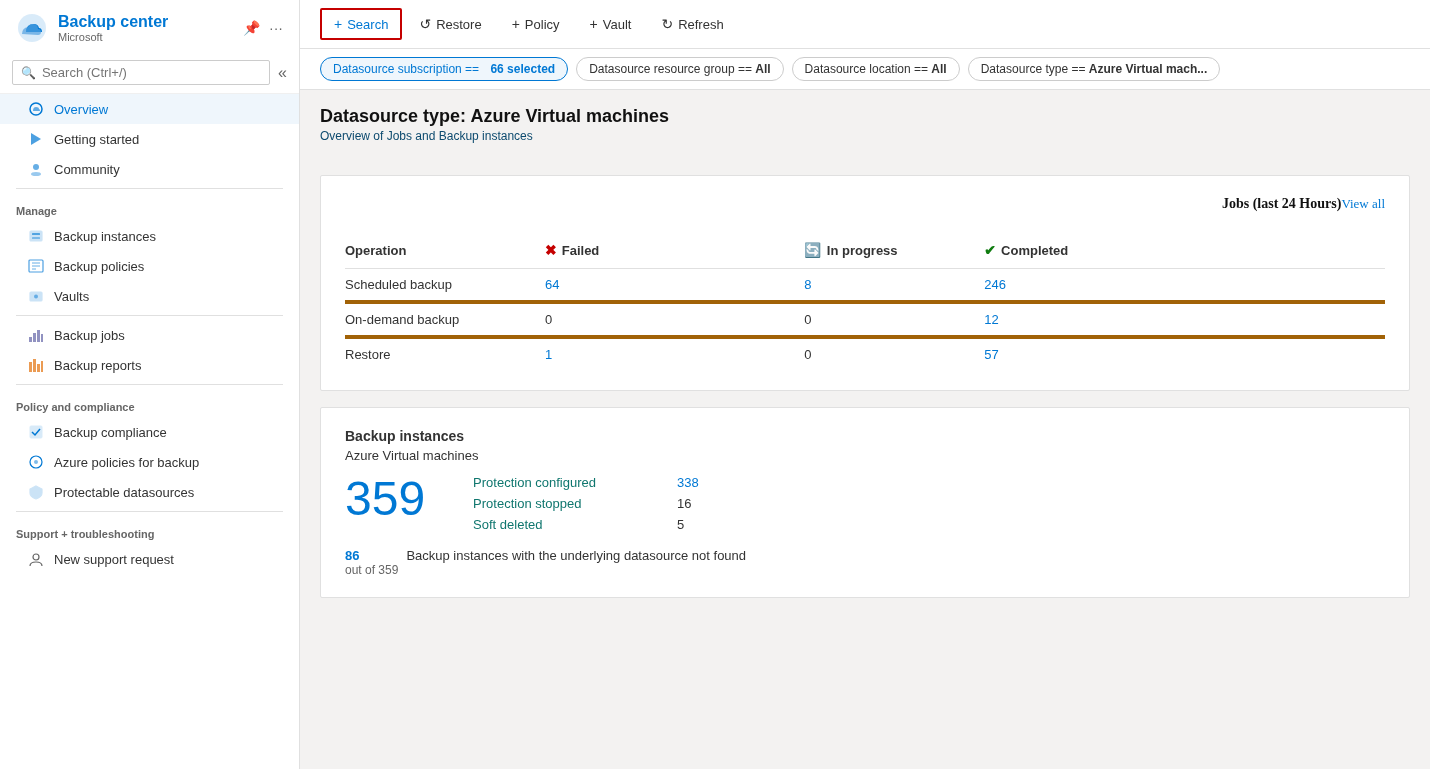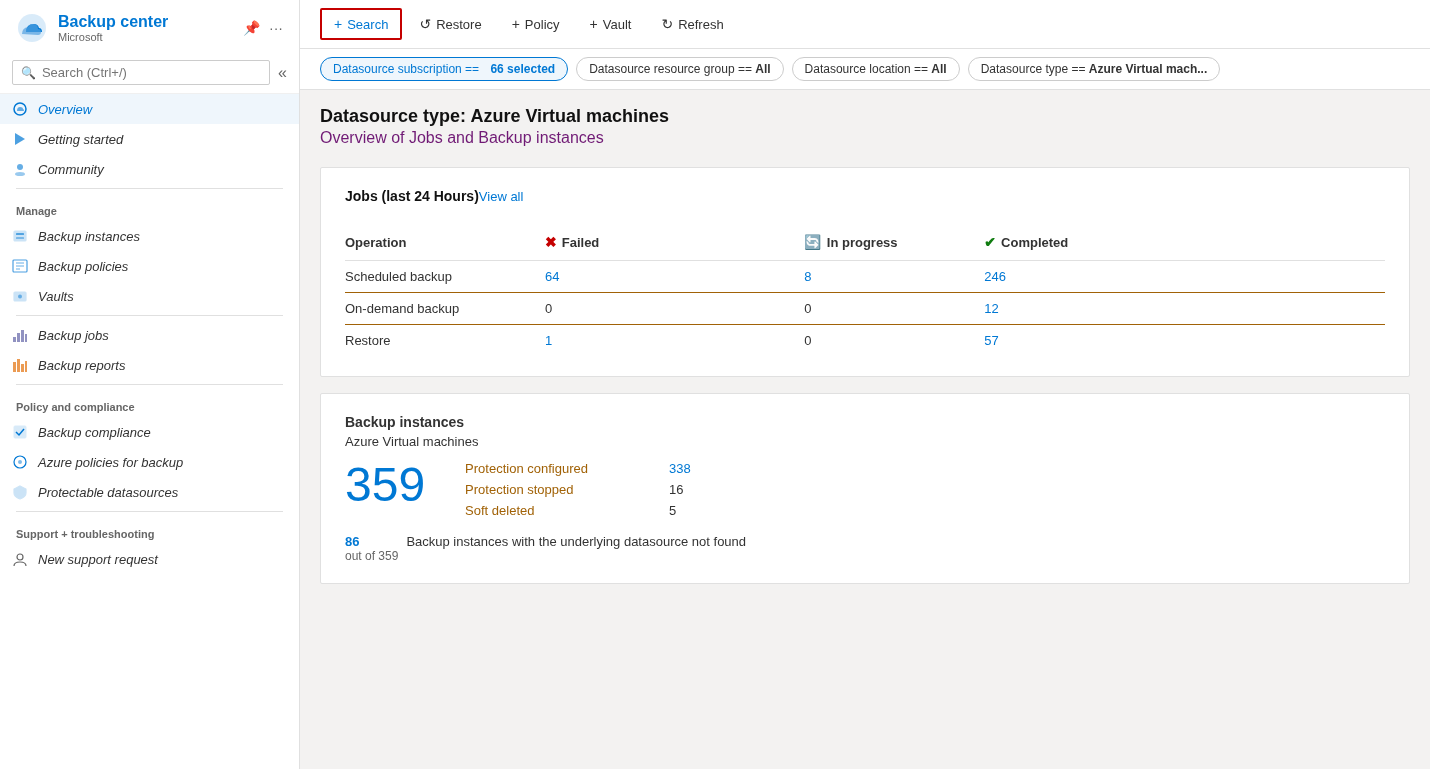--- a/index.html
+++ b/index.html
@@ -16,21 +16,21 @@
     .sidebar-title { font-size: 16px; font-weight: 600; color: #0078d4; }
     .sidebar-subtitle { font-size: 11px; color: #666; }
     .sidebar-header-icons { margin-left: auto; display: flex; gap: 8px; align-items: center; color: #666; }
 
     .sidebar-search { padding: 8px 12px; border-bottom: 1px solid #f0f0f0; }
     .search-box { display: flex; align-items: center; border: 1px solid #ccc; border-radius: 2px; padding: 4px 8px; gap: 6px; background: #fff; width: 100%; }
     .search-box input { border: none; outline: none; font-size: 13px; color: #333; background: transparent; width: 100%; }
     .search-icon-svg { color: #666; font-size: 12px; }
     .collapse-btn { margin-left: 8px; cursor: pointer; color: #666; font-size: 16px; }
 
-    .nav-item { display: flex; align-items: center; padding: 7px 12px; cursor: pointer; gap: 10px; font-size: 13px; color: #333; font-style: italic; }
+    .nav-item { display: flex; align-items: center; padding: 7px 28px; cursor: pointer; gap: 10px; font-size: 13px; color: #333; }
     .nav-item.active { background: #eff6fc; color: #0078d4; }
     .nav-item .nav-icon { width: 16px; height: 16px; display: flex; align-items: center; justify-content: center; font-size: 14px; flex-shrink: 0; }
 
     .section-label { padding: 12px 16px 4px 16px; font-size: 11px; font-weight: 600; color: #666; text-transform: none; }
     .section-divider { border: none; border-top: 1px solid #e0e0e0; margin: 4px 16px; }
 
     
     .main { flex: 1; display: flex; flex-direction: column; overflow: hidden; }
 
     
@@ -42,47 +42,47 @@
     
     .filters-bar { background: #fff; padding: 8px 20px; display: flex; gap: 8px; flex-wrap: nowrap; border-bottom: 1px solid #e0e0e0; overflow-x: auto; }
     .filter-chip { display: flex; align-items: flex-end; padding: 4px 12px; border: 1px solid #0078d4; border-radius: 12px; font-size: 12px; color: #0078d4; background: #eff6fc; white-space: nowrap; cursor: pointer; }
     .filter-chip span.bold { font-weight: 600; margin-left: 8px; }
     .filter-chip-plain { display: flex; align-items: center; padding: 4px 12px; border: 1px solid #ccc; border-radius: 12px; font-size: 12px; color: #333; background: #fff; white-space: nowrap; cursor: pointer; }
 
     
     .content { flex: 1; overflow-y: auto; padding: 16px 20px; background: #f3f2f1; }
 
     .page-title { font-size: 18px; font-weight: 600; margin-bottom: 2px; color: #111; }
-    .page-subtitle { font-size: 16px; color: #701a75; margin-bottom: 20px; }
+    .page-subtitle { font-size: 12px; color: #0c4a6e; margin-bottom: 32px; }
 
     .card { background: #fff; border: 1px solid #e0e0e0; border-radius: 2px; padding: 20px 24px; margin-bottom: 16px; }
 
-    .card-header { display: flex; align-items: center; justify-content: flex-start; margin-bottom: 24px; }
+    .card-header { display: flex; align-items: center; justify-content: flex-end; margin-bottom: 24px; font-family: Liberation Serif, serif; }
     .card-title { font-size: 14px; font-weight: 600; color: #111; }
     .view-all-link { color: #0078d4; font-size: 13px; cursor: pointer; text-decoration: none; }
 
     .jobs-table { width: 100%; border-collapse: collapse; margin-top: 23px; }
     .jobs-table th { text-align: left; font-weight: 600; font-size: 13px; padding: 6px 0 10px 0; color: #333; border-bottom: 1px solid #e0e0e0; }
-    .jobs-table td { padding: 8px 0; font-size: 13px; border-bottom: 1px solid #a16207; color: #333; }
+    .jobs-table td { padding: 8px 0; font-size: 13px; border-bottom: 4px solid #a16207; color: #333; }
     .jobs-table tr:last-child td { border-bottom: none; }
     .status-header { display: flex; align-items: center; gap: 5px; }
     .status-icon-failed { color: #c50000; font-size: 14px; }
     .status-icon-inprogress { color: #0078d4; font-size: 14px; }
     .status-icon-completed { color: #107c10; font-size: 14px; }
     .link-blue { color: #0078d4; cursor: pointer; text-decoration: none; }
     .text-muted { color: #666; }
 
     
     .backup-instances-title { font-size: 14px; font-weight: 600; margin-bottom: 4px; }
     .backup-instances-subtitle { font-size: 13px; font-weight: 500; margin-bottom: 12px; color: #333; }
     .instances-body { display: flex; align-items: flex-start; gap: 40px; }
     .instances-count { font-size: 48px; font-weight: 300; color: #0078d4; line-height: 1; }
     .instances-details { display: flex; flex-direction: column; gap: 6px; }
     .detail-row { display: flex; align-items: center; gap: 24px; font-size: 13px; }
-    .detail-label { color: #a16207; min-width: 180px; }
+    .detail-label { color: #0f766e; min-width: 180px; margin-left: 8px; }
     .detail-value { color: #0078d4; font-weight: 500; cursor: pointer; }
     .detail-value.black { color: #333; }
     .instances-footer { margin-top: 12px; display: flex; gap: 8px; }
     .footer-count { color: #0078d4; font-size: 13px; font-weight: 600; cursor: pointer; }
     .footer-label { color: #666; font-size: 12px; }
     .footer-desc { color: #333; font-size: 13px; }
   </style>
 </head>
 <body>
 

